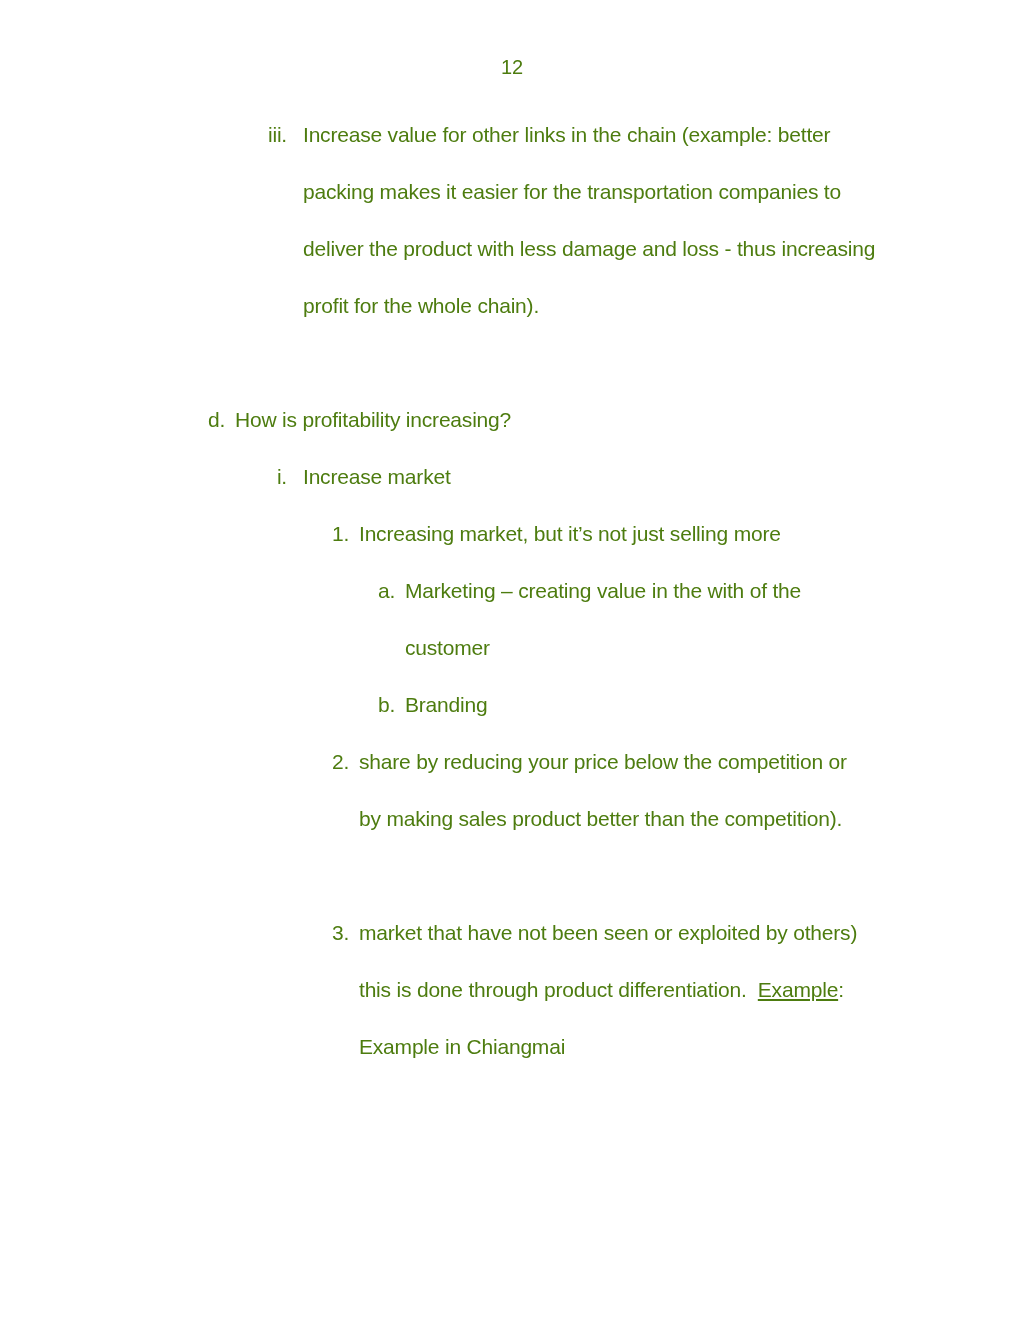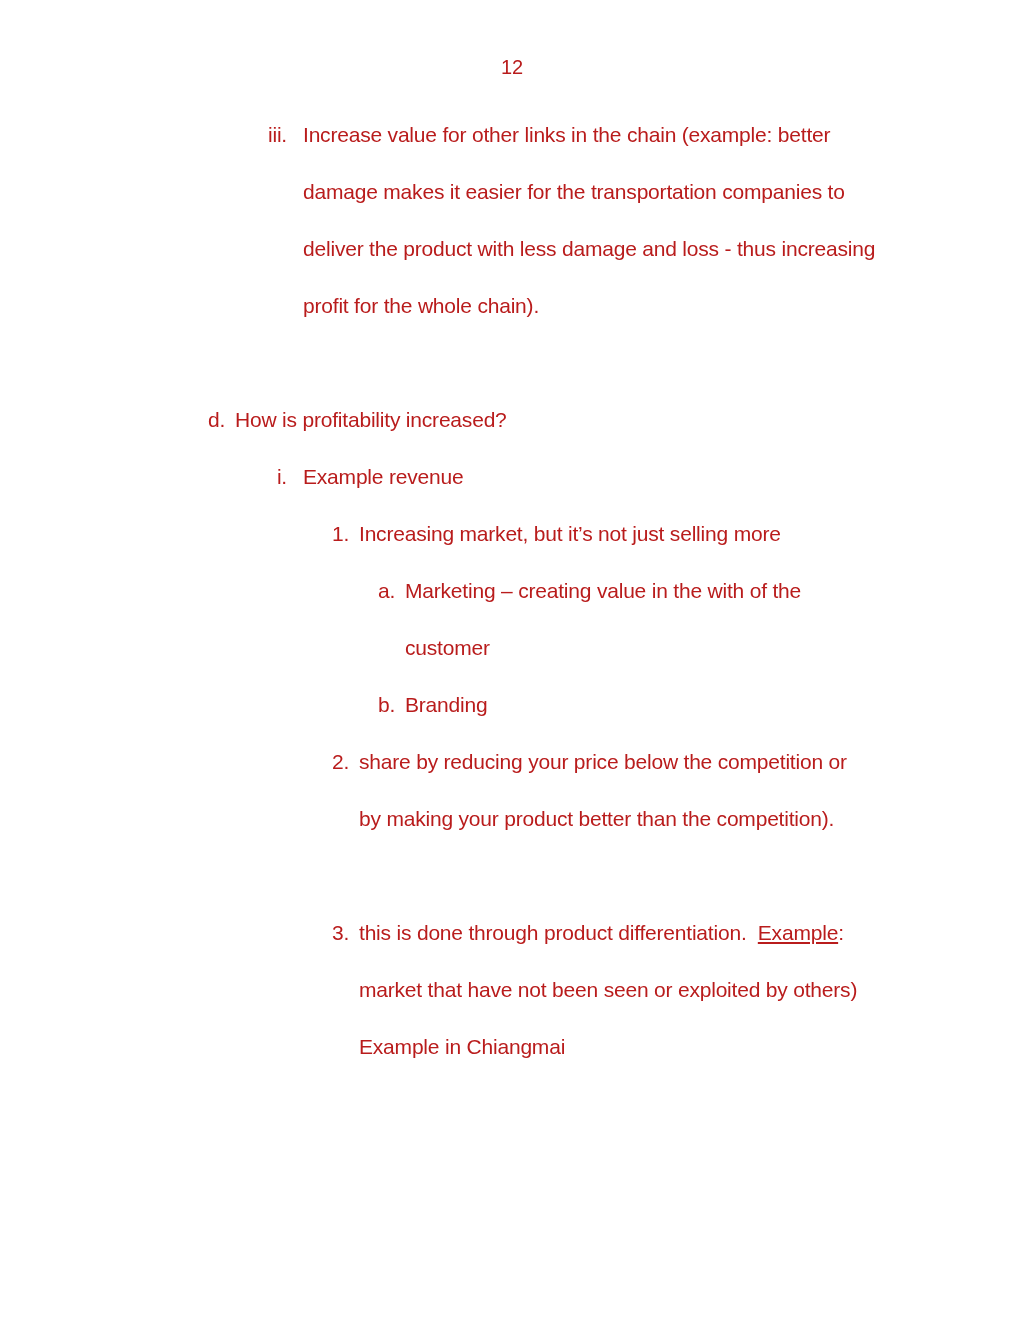--- a/index.html
+++ b/index.html
@@ -6,21 +6,21 @@
     margin: 0;
     padding: 0;
     background: #ffffff;
   }
   .page {
     position: relative;
     width: 1024px;
     height: 1325px;
     background: #ffffff;
     font-family: "Liberation Sans", sans-serif;
-    color: #b91c1c;
+    color: #4d7c0f;
     overflow: hidden;
   }
   .page-number {
     position: absolute;
     top: 39px;
     left: 0;
     width: 1024px;
     text-align: center;
     font-size: 20px;
     line-height: 57px;
@@ -56,33 +56,33 @@
 </head>
 <body>
 
 <div class="page">
 
   <div class="page-number">12</div>
 
   <div class="para lvl-roman" style="top:106px;">
     <span class="num">iii.</span>
     <div class="line">Increase value for other links in the chain (example: better</div>
-    <div class="line">damage makes it easier for the transportation companies to</div>
+    <div class="line">packing makes it easier for the transportation companies to</div>
     <div class="line">deliver the product with less damage and loss - thus increasing</div>
     <div class="line">profit for the whole chain).</div>
   </div>
 
   <div class="para lvl-d" style="top:391px;">
     <span class="num">d.</span>
-    <div class="line">How is profitability increased?</div>
+    <div class="line">How is profitability increasing?</div>
   </div>
 
   <div class="para lvl-roman" style="top:448px;">
     <span class="num">i.</span>
-    <div class="line">Example revenue</div>
+    <div class="line">Increase market</div>
   </div>
 
   <div class="para lvl-num" style="top:505px;">
     <span class="num">1.</span>
     <div class="line">Increasing market, but it’s not just selling more</div>
   </div>
 
   <div class="para lvl-ab" style="top:562px;">
     <span class="num">a.</span>
     <div class="line">Marketing – creating value in the with of the</div>
@@ -90,23 +90,23 @@
   </div>
 
   <div class="para lvl-ab" style="top:676px;">
     <span class="num">b.</span>
     <div class="line">Branding</div>
   </div>
 
   <div class="para lvl-num" style="top:733px;">
     <span class="num">2.</span>
     <div class="line">share by reducing your price below the competition or</div>
-    <div class="line">by making your product better than the competition).</div>
+    <div class="line">by making sales product better than the competition).</div>
   </div>
 
   <div class="para lvl-num" style="top:904px;">
     <span class="num">3.</span>
+    <div class="line">market that have not been seen or exploited by others)</div>
     <div class="line"><span>this is done through product differentiation.  </span><span class="u">Example</span><span>:</span></div>
-    <div class="line">market that have not been seen or exploited by others)</div>
     <div class="line">Example in Chiangmai</div>
   </div>
 
 </div>
 
 </body></html>

